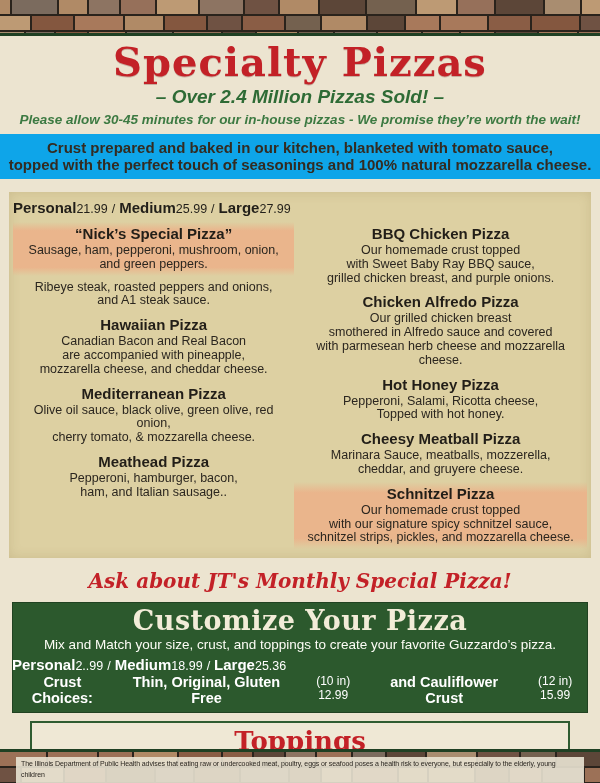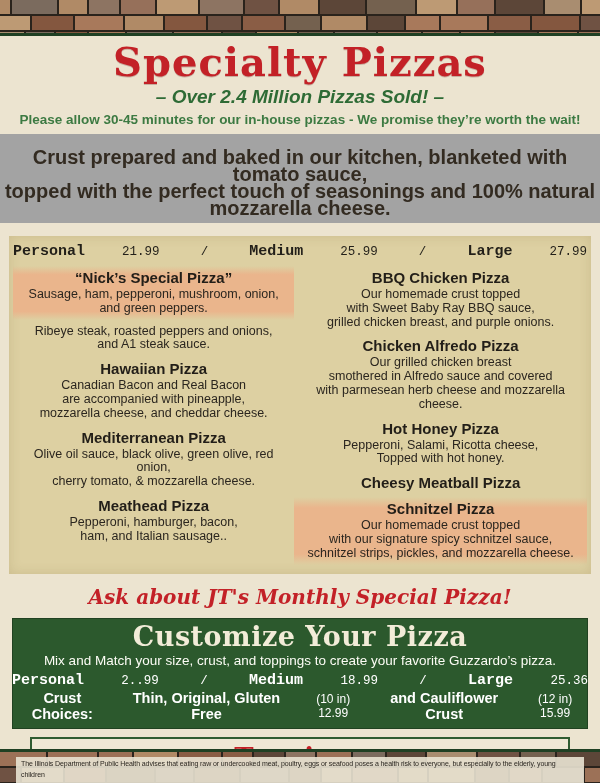--- a/index.html
+++ b/index.html
@@ -21,35 +21,35 @@
   .main-title {
     font-family:"DejaVu Serif", serif; font-weight:bold;
     font-size:40px; line-height:46px; color:#c32127;
     letter-spacing:1px; text-shadow:0 1px 0 rgba(90,20,20,.25);
   }
   .tagline {
     font-size:19px; line-height:22px; font-weight:bold; font-style:italic;
     color:#2e6b35; margin-top:1px;
   }
   .wait-note {
-    font-size:13.5px; line-height:17px; font-weight:bold;
+    font-size:13.5px; line-height:17px; font-style:italic; font-weight:bold;
     color:#3c7a42; margin-top:3px;
   }
   
   .crust-banner {
-    margin-top:6px; background:#a3a3a3; text-align:center;
-    padding:15px 0 6px; font-weight:bold; font-size:20px; line-height:17px;
+    margin-top:6px; background:#0ea5e9; text-align:center;
+    padding:5px 0 6px; font-weight:bold; font-size:15px; line-height:17px;
     color:#332b21; white-space:pre-line;
   }
   
   .tan-panel {
     margin:13px 9px 0; background:#ddd0a2; padding:5px 4px 8px;
     box-shadow:inset 0 0 12px rgba(120,100,50,.18);
   }
-  .price-row { display:flex; justify-content:space-between; align-items:baseline; gap:12px;font-family:Liberation Mono, monospace; }
+  .price-row { display:flex; justify-content:flex-start; align-items:baseline; gap:0; }
   .price-row .plabel { font-weight:bold; font-size:15px; }
   .price-row .pval { font-size:12.5px; }
   .price-row .psep { font-size:12.5px; padding:0 4px; }
   .tan-panel .price-row { padding:2px 0 4px; color:#221f19; }
   .pizza-cols { display:flex; margin-top:2px; }
   .col-left  { width:49%; }
   .col-right { width:51%; }
   .pizza-entry { text-align:center; padding:3px 6px 4px; margin-bottom:1px; }
   .pizza-entry.highlight {
     background:linear-gradient(180deg, rgba(234,181,140,0) 0%, #eab58c 16%, #eab58c 84%, rgba(234,181,140,0) 100%);
@@ -67,21 +67,21 @@
     margin:0 12px; background:#2c592d; color:#fff; text-align:center;
     padding:4px 0 7px; box-shadow:inset 0 0 0 1px rgba(0,0,0,.25);
   }
   .customize-title {
     font-family:"DejaVu Serif", serif; font-weight:bold;
     font-size:27px; line-height:30px; color:#f2ecd8; letter-spacing:.5px;
   }
   .customize-sub { font-size:13.5px; line-height:16px; margin-top:1px; color:#fdfdf6; }
   .customize .price-row { margin-top:3px; color:#fff; }
   .crust-line {
-    display:flex; justify-content:center; align-items:center; gap:5px;
+    display:flex; justify-content:center; align-items:flex-start; gap:5px;
     margin-top:1px; color:#fff;
   }
   .crust-line .big { font-weight:bold; font-size:14.5px; }
   .crust-line .small { font-size:12px; }
   
   .toppings {
     margin:8px 30px 0; border:2px solid #2f5c31; padding:3px 8px 8px;
     text-align:center; background:rgba(255,252,240,.18);
   }
   .toppings-title {
@@ -225,20 +225,22 @@
 smothered in Alfredo sauce and covered
 with parmesean herb cheese and mozzarella cheese.</div>
         </div>
         <div class="pizza-entry">
           <div class="pizza-name">Hot Honey Pizza</div>
           <div class="pizza-desc">Pepperoni, Salami, Ricotta cheese,
 Topped with hot honey.</div>
         </div>
         <div class="pizza-entry">
           <div class="pizza-name">Cheesy Meatball Pizza</div>
+          <div class="pizza-desc">Marinara Sauce, meatballs, mozzerella,
+cheddar, and gruyere cheese.</div>
         </div>
         <div class="pizza-entry highlight">
           <div class="pizza-name">Schnitzel Pizza</div>
           <div class="pizza-desc">Our homemade crust topped
 with our signature spicy schnitzel sauce,
 schnitzel strips, pickles, and mozzarella cheese.</div>
         </div>
       </div>
     </div>
   </div>

